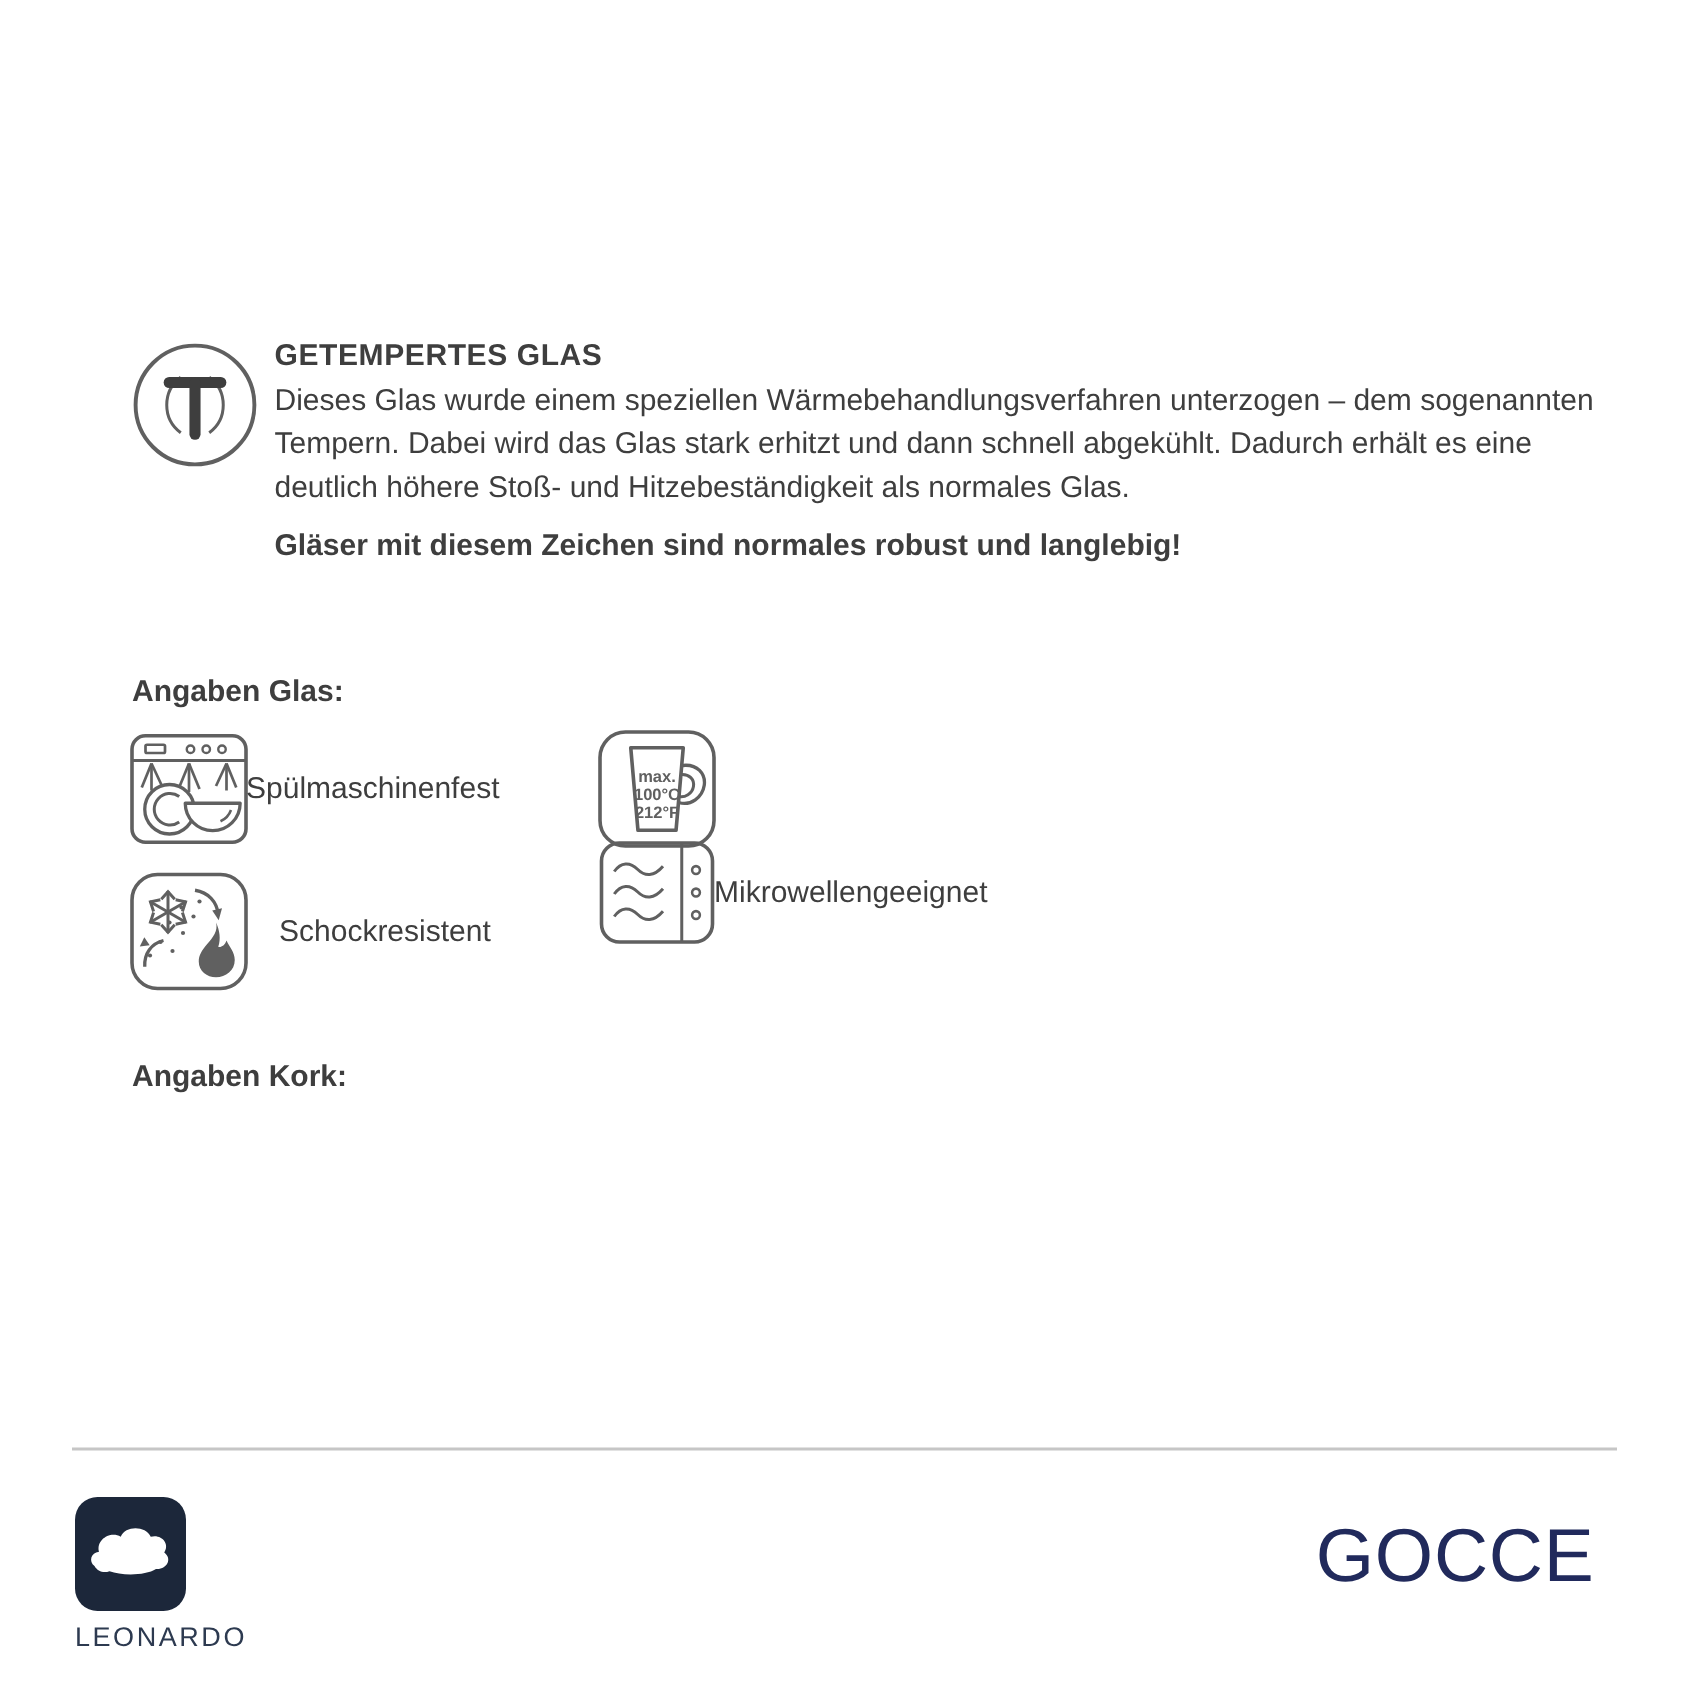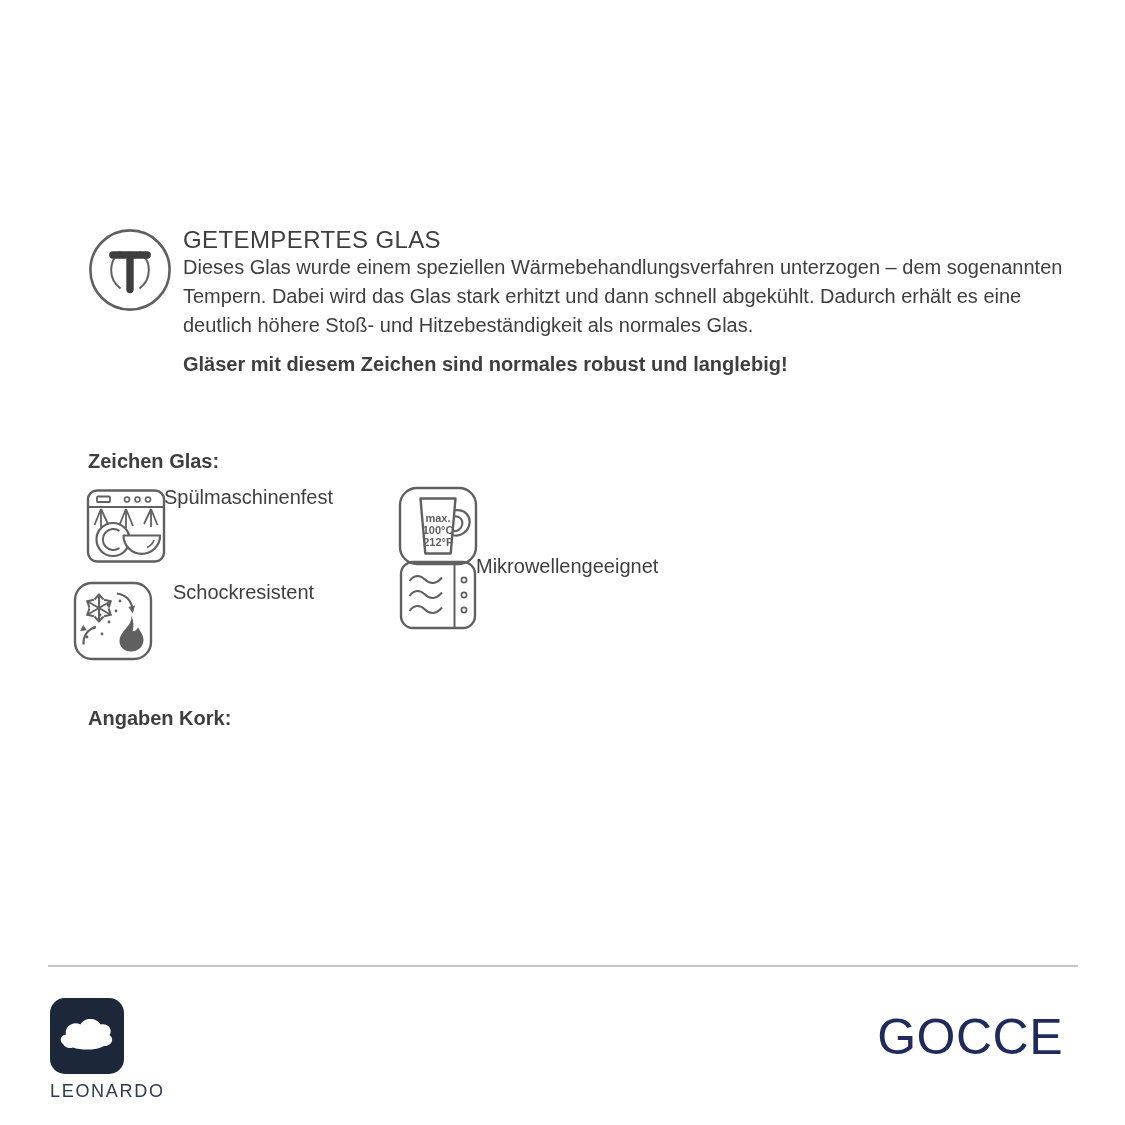--- a/index.html
+++ b/index.html
@@ -15,32 +15,32 @@
   html,body{background:#fff;}
   #page{
     position:relative;
     width:1125px;height:1125px;
     background:var(--background);
     font-family:"Liberation Sans", sans-serif;
     color:var(--text);
     overflow:hidden;
   }
   .t-badge{position:absolute;left:88px;top:228px;width:84px;height:84px;color:var(--icon-stroke);}
-  .intro-title{position:absolute;left:183px;top:226px;font-size:24px;font-weight:normal;letter-spacing:.4px;}
+  .intro-title{position:absolute;left:183px;top:226px;font-size:20px;font-weight:bold;letter-spacing:.4px;}
   .intro-body{position:absolute;left:183px;top:253px;width:890px;font-size:20px;line-height:29px;}
   .intro-highlight{position:absolute;left:183px;top:353px;font-size:20px;font-weight:bold;}
   .section-heading{position:absolute;font-size:20px;font-weight:bold;}
   #glass-heading{left:88px;top:450px;}
   #cork-heading{left:88px;top:707px;}
-  .feature{position:absolute;display:flex;gap:14px;}
+  .feature{position:absolute;display:flex;align-items:center;gap:14px;}
   .feature .icon{width:64px;height:80px;color:var(--icon-stroke);flex:0 0 auto;}
   .feature .label{font-size:20px;white-space:nowrap;}
   #f-dishwasher{left:86px;top:486px;}
   #f-heat{left:398px;top:486px;}
-  #f-shock{left:73px;top:581px;gap:36px;}
+  #f-shock{left:86px;top:581px;gap:36px;}
   #f-microwave{left:398px;top:555px;}
   #f-handwash{left:88px;top:746px;}
   .divider{position:absolute;left:48px;top:965px;width:1030px;height:2px;background:var(--divider);}
   .logo{position:absolute;left:50px;top:998px;width:74px;height:76px;}
   .brand-name{position:absolute;left:50px;top:1081px;font-size:18px;letter-spacing:1.7px;color:var(--brand-text);font-weight:500;}
   .product-name{position:absolute;right:62px;top:1012px;font-size:50px;line-height:1;color:var(--product-navy);letter-spacing:.5px;}
   svg{display:block;}
 </style>
 </head>
 <body>
@@ -56,21 +56,21 @@
         <line x1="24.8" y1="27" x2="59.2" y2="27"></line>
         <line x1="42" y1="27.5" x2="42" y2="61.5"></line>
       </g>
     </svg>
   </span>
 
   <div class="intro-title">GETEMPERTES GLAS</div>
   <div class="intro-body">Dieses Glas wurde einem speziellen Wärmebehandlungsverfahren unterzogen – dem sogenannten Tempern. Dabei wird das Glas stark erhitzt und dann schnell abgekühlt. Dadurch erhält es eine deutlich höhere Stoß- und Hitzebeständigkeit als normales Glas.</div>
   <div class="intro-highlight">Gläser mit diesem Zeichen sind normales robust und langlebig!</div>
 
-  <div class="section-heading" id="glass-heading">Zeichen Glas:</div>
+  <div class="section-heading" id="glass-heading">Angaben Glas:</div>
 
   <div class="feature" id="f-dishwasher">
     <span class="icon">
       <svg viewBox="0 0 80 80" width="80" height="80" fill="none" stroke="currentColor">
         <rect x="2" y="4.5" width="76" height="71" rx="9" stroke-width="2.4"></rect>
         <line x1="2.5" y1="21" x2="77.5" y2="21" stroke-width="2"></line>
         <rect x="11" y="10.5" width="13" height="5.5" rx="1" stroke-width="1.8"></rect>
         <circle cx="41" cy="13.5" r="2.5" stroke-width="1.6"></circle>
         <circle cx="51.5" cy="13.5" r="2.5" stroke-width="1.6"></circle>
         <circle cx="62" cy="13.5" r="2.5" stroke-width="1.6"></circle>

